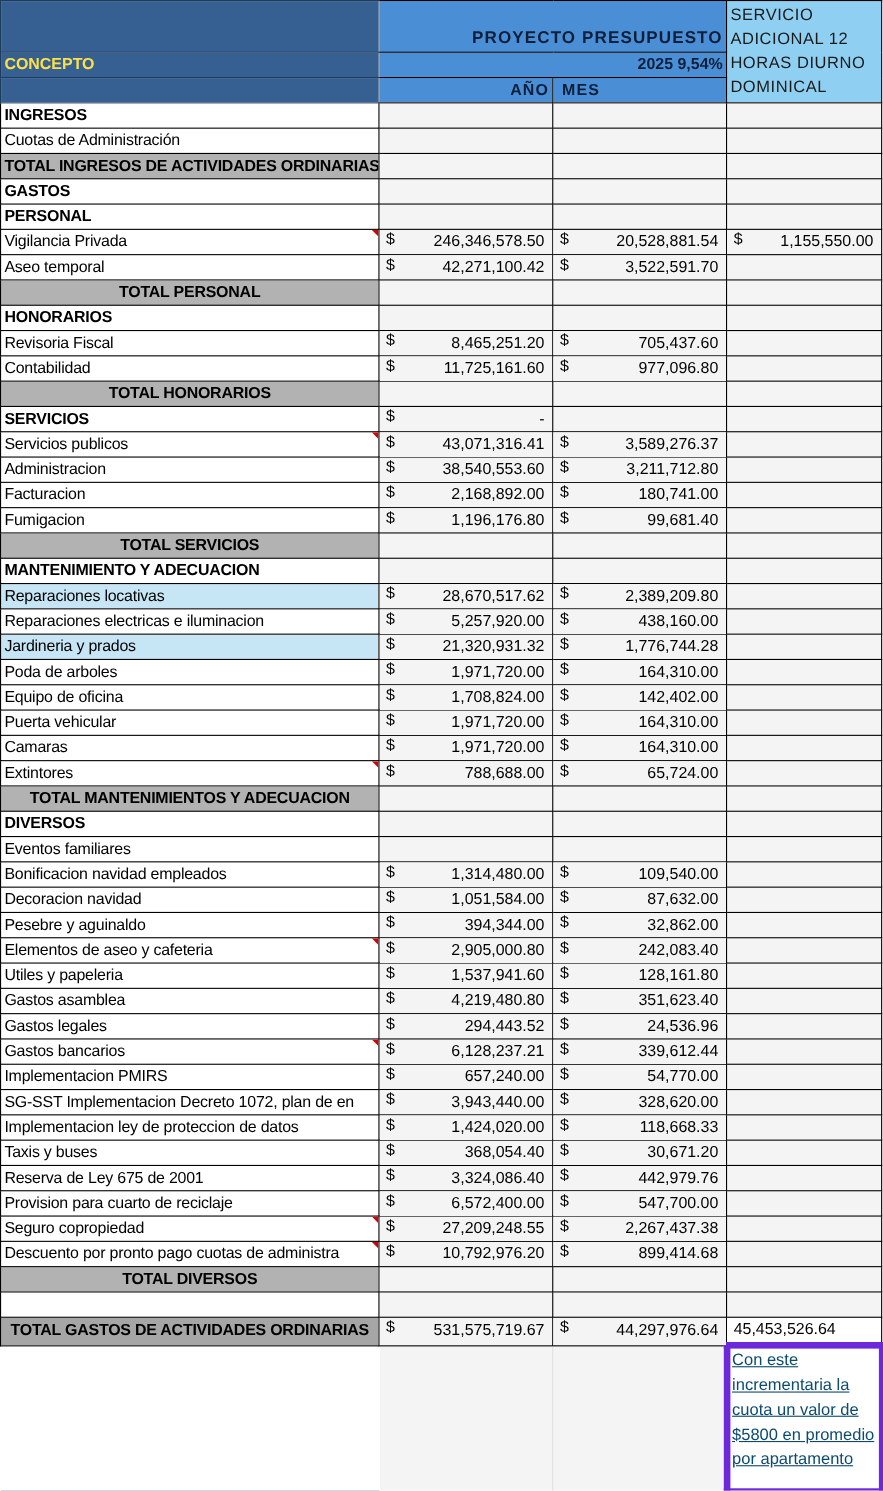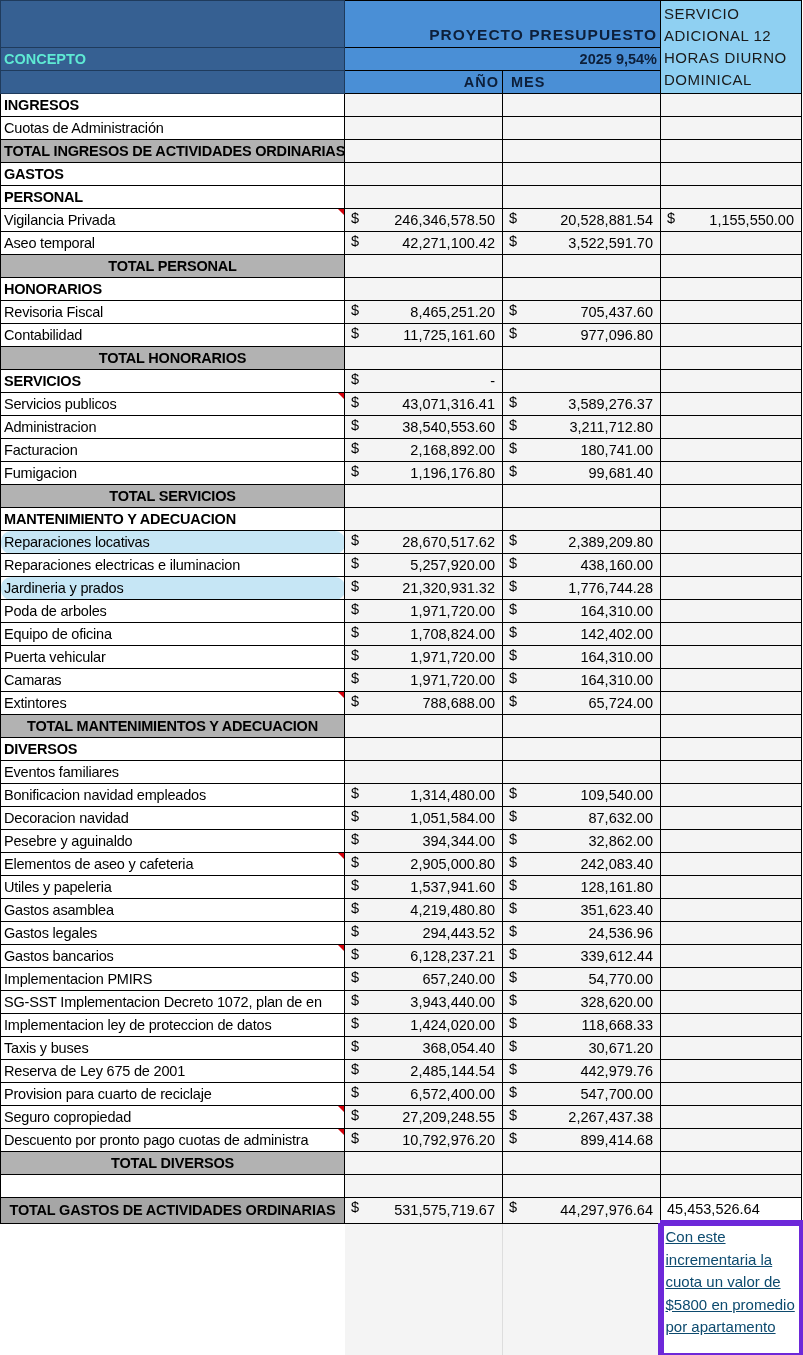--- a/index.html
+++ b/index.html
@@ -2,26 +2,26 @@
 <html><head>
 <meta charset="utf-8">
 <style>
   html, body { margin:0; padding:0; background:#ffffff; }
   body { width:803px; height:1355px; overflow:hidden; position:relative; font-family:"Liberation Sans", sans-serif; }
   .sheet { position:absolute; left:0; top:0; width:803px; }
   table { border-collapse:collapse; table-layout:fixed; width:801px; }
   td { padding:0 3px; height:22px; font-size:14.5px; white-space:nowrap; overflow:hidden; border:1px solid #000; color:#000; }
   col.c1 { width:344px; } col.c2 { width:158px; } col.c3 { width:158px; } col.c4 { width:141px; }
   .concept { font-family:"Liberation Sans", sans-serif; font-size:14.5px; letter-spacing:-0.2px; }
-  .hdr-dark { background:#366092; color:#5eead4; font-weight:bold; border-color:#1f3b5c; }
+  .hdr-dark { background:#366092; color:#fde047; font-weight:bold; border-color:#1f3b5c; }
   .hdr-mid { background:#4a8fd6; color:#0d1f3a; font-weight:bold; text-align:right; letter-spacing:1px; }
   .hdr-light { background:#8fd0f2; color:#1a1a1a; text-align:left; font-size:15px; line-height:22px; white-space:normal; letter-spacing:0.5px; }
   .bold { font-weight:bold; }
   .total { background:#b2b2b2; font-weight:bold;text-align:center; }
-  .highlight { background:#c6e6f5;border-radius:10px; }
+  .highlight { background:#c6e6f5; }
   .num { background:#f4f4f4; text-align:right; position:relative; }
   .num .cur { position:absolute; left:6px; top:1px; }
   .num .val { padding-right:4px; }
   .empty { background:#f4f4f4; }
   .note { color:#0c4a6e; font-size:15px; line-height:22.5px; white-space:normal; vertical-align:top; border:6px solid #6d28d9; background:#fff; padding:0 2px;text-decoration:underline; }
   .flag { position:relative; }
   .flag::after { content:""; position:absolute; right:0; top:0; width:0; height:0; border-top:6px solid #d4000a; border-left:6px solid transparent; }
   .noborder { border:none; }
 </style>
 </head>
@@ -297,21 +297,21 @@
           <td class="empty"></td>
         </tr>
         <tr>
           <td class="concept">Taxis y buses</td>
           <td class="num"><span class="cur">$</span><span class="val">368,054.40</span></td>
           <td class="num"><span class="cur">$</span><span class="val">30,671.20</span></td>
           <td class="empty"></td>
         </tr>
         <tr>
           <td class="concept">Reserva de Ley 675 de 2001</td>
-          <td class="num"><span class="cur">$</span><span class="val">2,485,144.54</span></td>
+          <td class="num"><span class="cur">$</span><span class="val">3,324,086.40</span></td>
           <td class="num"><span class="cur">$</span><span class="val">442,979.76</span></td>
           <td class="empty"></td>
         </tr>
         <tr>
           <td class="concept">Provision para cuarto de reciclaje</td>
           <td class="num"><span class="cur">$</span><span class="val">6,572,400.00</span></td>
           <td class="num"><span class="cur">$</span><span class="val">547,700.00</span></td>
           <td class="empty"></td>
         </tr>
         <tr>

